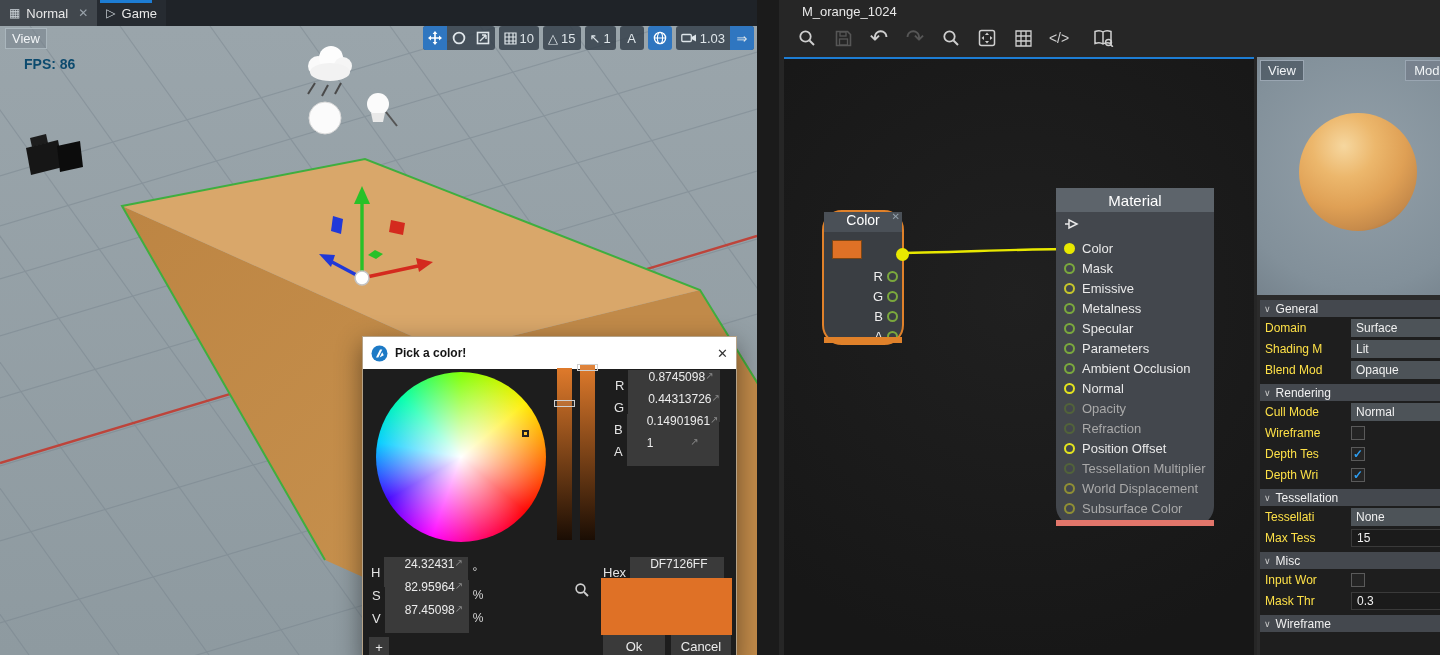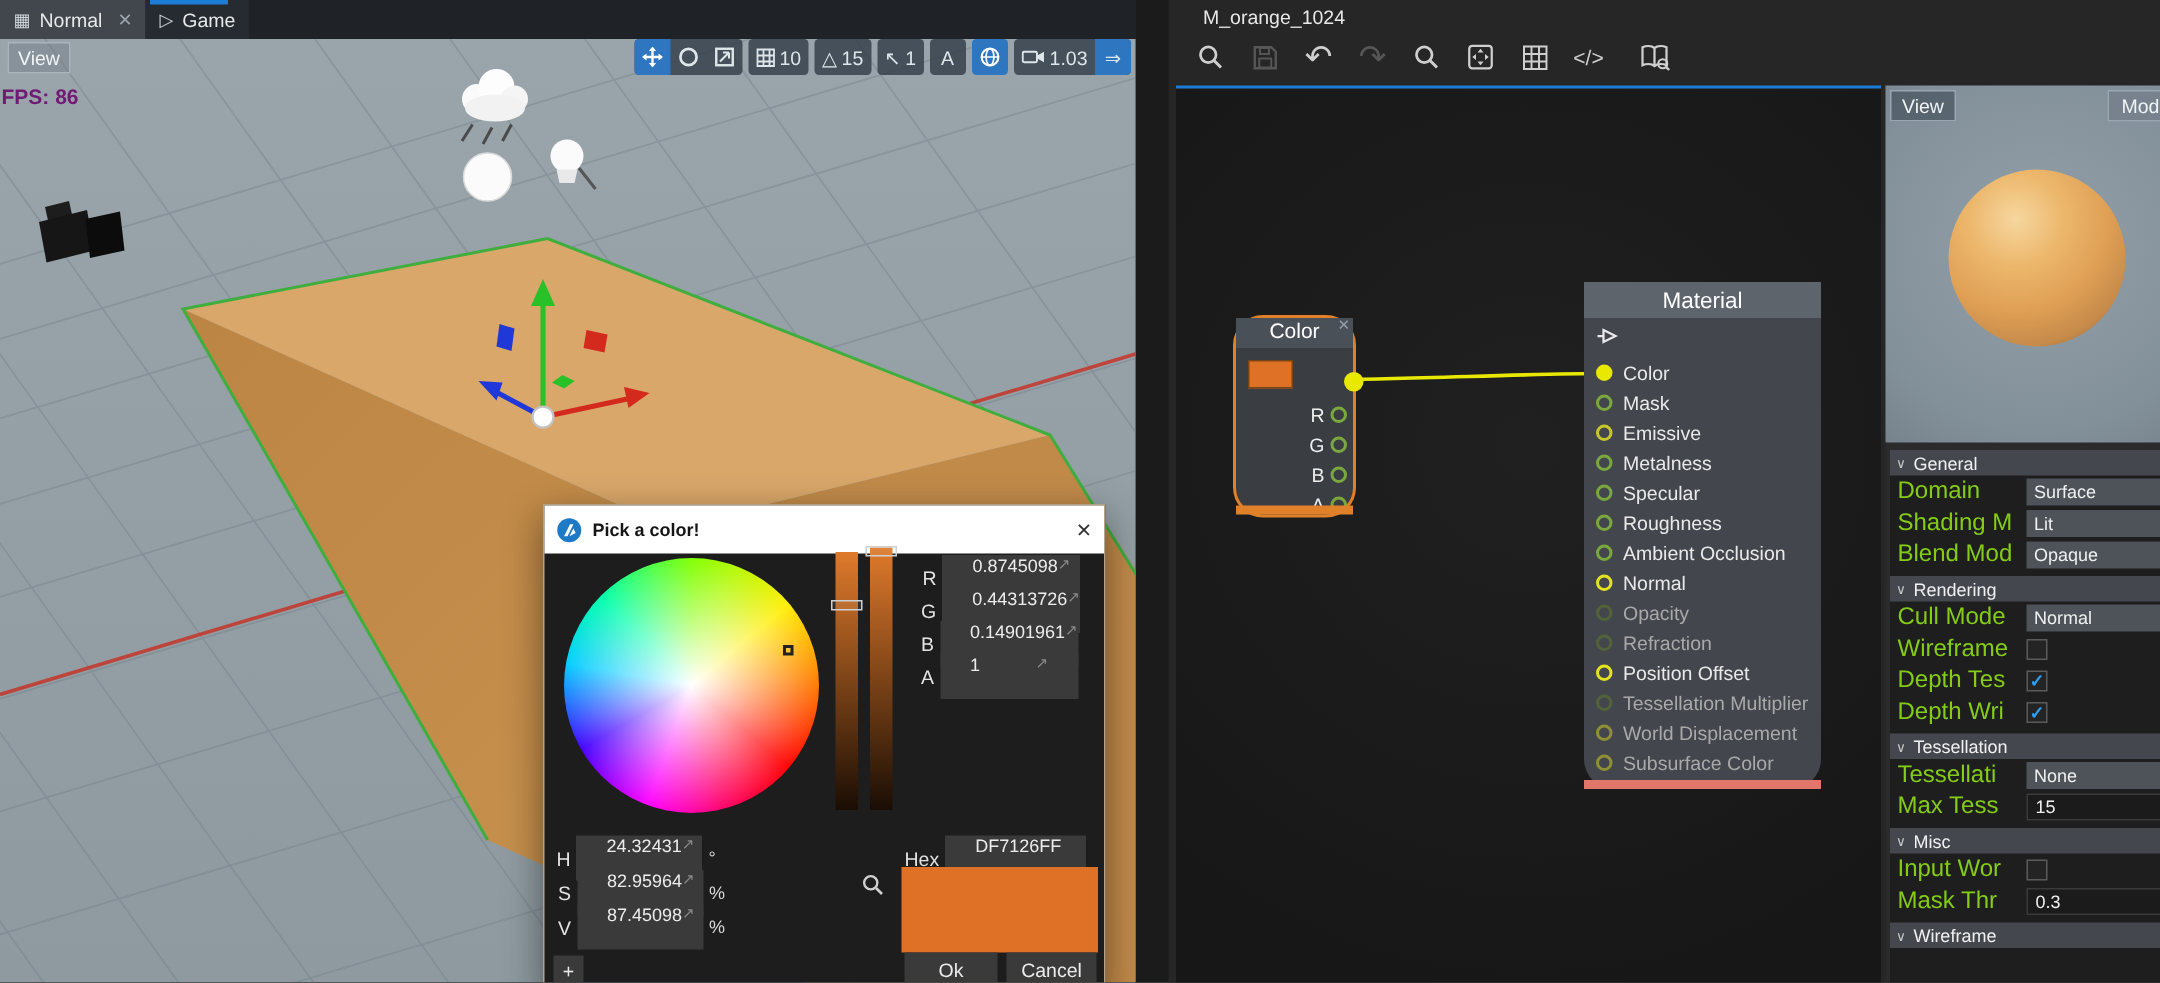--- a/index.html
+++ b/index.html
@@ -13,21 +13,21 @@
   .tab { display:flex; align-items:center; gap:6px; padding:0 9px; color:#e8e8e8; font-size:13px; background:#262b31; cursor:default; }
   .tab.active { background:#41474d; }
   .tab .ticon { font-size:12px; color:#cfd6db; }
   .tab-close { margin-left:4px; color:#9aa3ab; font-size:12px; }
   .tab-accent { position:absolute; left:100px; top:0; width:52px; height:3px; background:#1d7dd4; }
 
   .viewport { position:absolute; left:0; top:26px; width:757px; height:629px; background:#97a2a8; overflow:hidden; }
   .scene-svg { position:absolute; left:0; top:0; }
   .view-btn { position:absolute; left:5px; top:2px; width:42px; height:21px; background:rgba(120,132,140,.55);
               border:1px solid #aab6bd; color:#f2f5f7; font-size:13px; font-family:"Liberation Sans",sans-serif; }
-  .fps { position:absolute; left:1px; top:30px; color:#701a75; font-size:14px; font-weight:bold; }
+  .fps { position:absolute; left:24px; top:30px; color:#0c4a6e; font-size:14px; font-weight:bold; }
 
   .vp-toolbar { position:absolute; top:0; right:3px; display:flex; gap:4px; }
   .vgroup { display:flex; background:rgba(47,59,70,.8); border-radius:3px; overflow:hidden; }
   .vbtn { height:24px; min-width:24px; display:flex; align-items:center; justify-content:center; gap:3px;
           padding:0 5px; color:#dfe6ea; font-size:13px; }
   .vbtn.active { background:#2f76c0; }
   .vbtn svg { display:block; }
   .vval { font-size:13px; }
 
   
@@ -99,21 +99,21 @@
   .pv-view { left:3px; width:44px; background:rgba(52,64,74,.55); }
   .pv-model { right:3px; width:54px; background:#78828e; }
   .sphere { position:absolute; left:42px; top:56px; width:118px; height:118px; border-radius:50%;
             background:radial-gradient(circle at 38% 28%, #f6d79f 0%, #ecb76c 28%, #dfa055 55%, #c68a4a 76%, #93663a 93%, #825931 100%); }
 
   .props { position:absolute; left:3px; top:243px; width:196px; height:355px; overflow:hidden; background:#1e1e1e; }
   .psec { margin-bottom:4px; }
   .psec-header { height:17px; background:#44484e; color:#f0f0f0; font-size:12px; display:flex; align-items:center; gap:5px; padding:0 4px; }
   .psec-header .chev { font-size:9px; color:#c9c9c9; }
   .prow { height:21px; display:flex; align-items:center; padding-left:5px; }
-  .plabel { width:86px; color:#84cc16; font-size:16px; white-space:nowrap; overflow:hidden; flex:0 0 auto; }
+  .plabel { width:86px; color:#fde047; font-size:12px; white-space:nowrap; overflow:hidden; flex:0 0 auto; }
   .dropdown { flex:1; height:18px; background:#4d5358; display:flex; align-items:center; padding:0 5px; margin-right:3px; }
   .dropdown .pval { color:#f0f0f0; font-size:12px; flex:1; }
   .dropdown .dchev { color:#8d949a; font-size:9px; }
   .numfield { flex:1; height:18px; background:#1b1b1b; border:1px solid #3a3a3a; display:flex; align-items:center; padding:0 5px; margin-right:3px; }
   .numfield .pval { color:#f0f0f0; font-size:12px; flex:1; }
   .numfield .drag { color:#777; font-size:10px; }
   .checkbox { width:14px; height:14px; background:#242424; border:1px solid #5a5a5a; display:flex; align-items:center; justify-content:center; }
   .checkbox.checked::after { content:"✓"; color:#2d9df0; font-size:12px; font-weight:bold; }
   .pscroll { position:absolute; right:0; top:243px; width:6px; height:355px; background:#242424; }
   .pscroll .thumb { position:absolute; left:1px; top:2px; width:4px; height:330px; background:#4d4d4d; border-radius:2px; }
@@ -491,21 +491,21 @@
           <div class="mpin-row">
               <span class="mpin" style="border-color: rgb(123, 168, 61);"></span>
               <span class="mpin-label">Metalness</span>
             </div>
           <div class="mpin-row">
               <span class="mpin" style="border-color: rgb(123, 168, 61);"></span>
               <span class="mpin-label">Specular</span>
             </div>
           <div class="mpin-row">
               <span class="mpin" style="border-color: rgb(123, 168, 61);"></span>
-              <span class="mpin-label">Roughness</span>
+              <span class="mpin-label">Parameters</span>
             </div>
           <div class="mpin-row">
               <span class="mpin" style="border-color: rgb(123, 168, 61);"></span>
               <span class="mpin-label">Ambient Occlusion</span>
             </div>
           <div class="mpin-row">
               <span class="mpin" style="border-color: rgb(227, 228, 30);"></span>
               <span class="mpin-label">Normal</span>
             </div>
           <div class="mpin-row dim">

